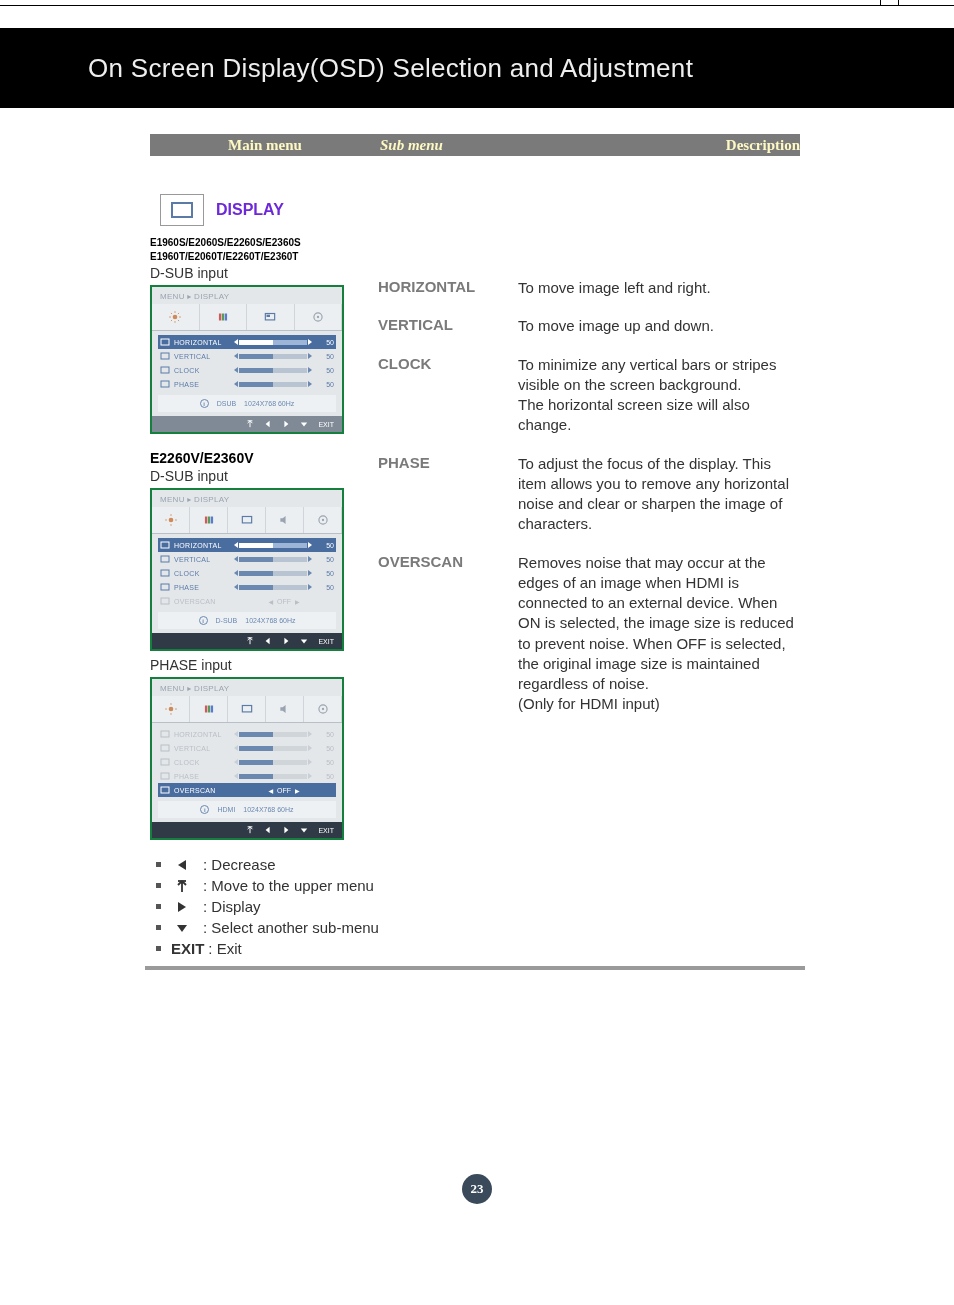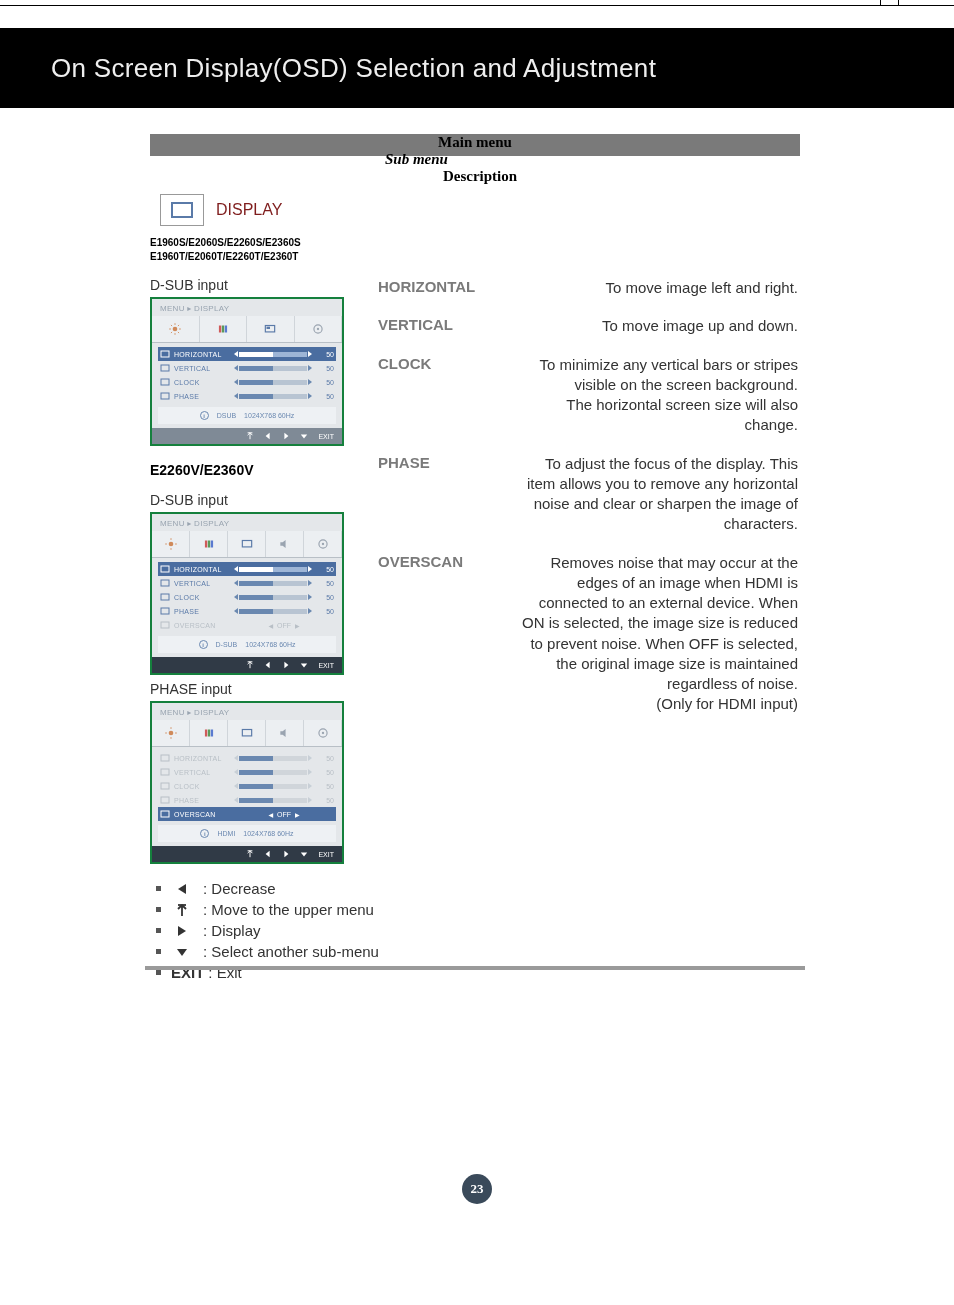--- a/index.html
+++ b/index.html
@@ -31,40 +31,39 @@
     top: 28px;
     left: 0;
     width: 954px;
     height: 80px;
     background: #000;
     color: #eee;
     font-size: 26px;
     font-weight: 300;
     display: flex;
     align-items: center;
-    padding-left: 51px;
+    padding-left: 88px;
     letter-spacing: 0.3px;
   }
   .content {
     position: absolute;
     top: 134px;
     left: 150px;
     width: 660px;
   }
   .column-header {
     background: #7a7a7a;
-    color: #000000;
+    color: #fef9c3;
     height: 22px;
     width: 650px;
     display: flex;
     align-items: center;
     font-family: Georgia, 'Times New Roman', serif;
     font-size: 15px;
     font-weight: bold;
-    flex-direction: column;
   }
   .column-header .col1 { width: 230px; text-align: center; }
   .column-header .col2 { width: 180px; text-align: left; font-style: italic; }
   .column-header .col3 { flex: 1; text-align: right; padding-left: 10px;}
   
   .display-label-row {
     margin-top: 38px;
     display: flex;
     align-items: center;
     gap: 12px;
@@ -78,35 +77,35 @@
     align-items: center;
     justify-content: center;
   }
   .display-icon-inner {
     width: 22px;
     height: 16px;
     border: 2px solid #5a7aa8;
     position: relative;
   }
   .display-icon-label {
-    font-weight: normal;
+    font-weight: bold;
     font-size: 16px;
-    color: #7f1d1d;
+    color: #6d28d9;
   }
   .model-lines {
     margin-top: 10px;
     font-size: 10px;
     font-weight: bold;
     color: #000;
     line-height: 1.35;
   }
   .input-label {
     font-size: 14px;
     color: #333;
-    margin-top: 14px;
+    margin-top: 2px;
     margin-bottom: 4px;
   }
   .section-label {
     font-size: 14px;
     font-weight: bold;
     color: #000;
     margin-top: 16px;
   }
 
   
@@ -234,21 +233,21 @@
     font-size: 15px;
     color: #333;
   }
   .desc-row { display: flex; margin-bottom: 18px; }
   .desc-row .sub {
     width: 140px;
     font-weight: bold;
     color: #7a7a7a;
     flex-shrink: 0;
   }
-  .desc-row .txt { flex: 1; line-height: 1.35; text-align: right; }
+  .desc-row .txt { flex: 1; line-height: 1.35; }
 
   
   .legend {
     margin-top: 14px;
     font-size: 15px;
     color: #333;
     margin-left: 6px;
   }
   .legend .lrow {
     display: flex;

